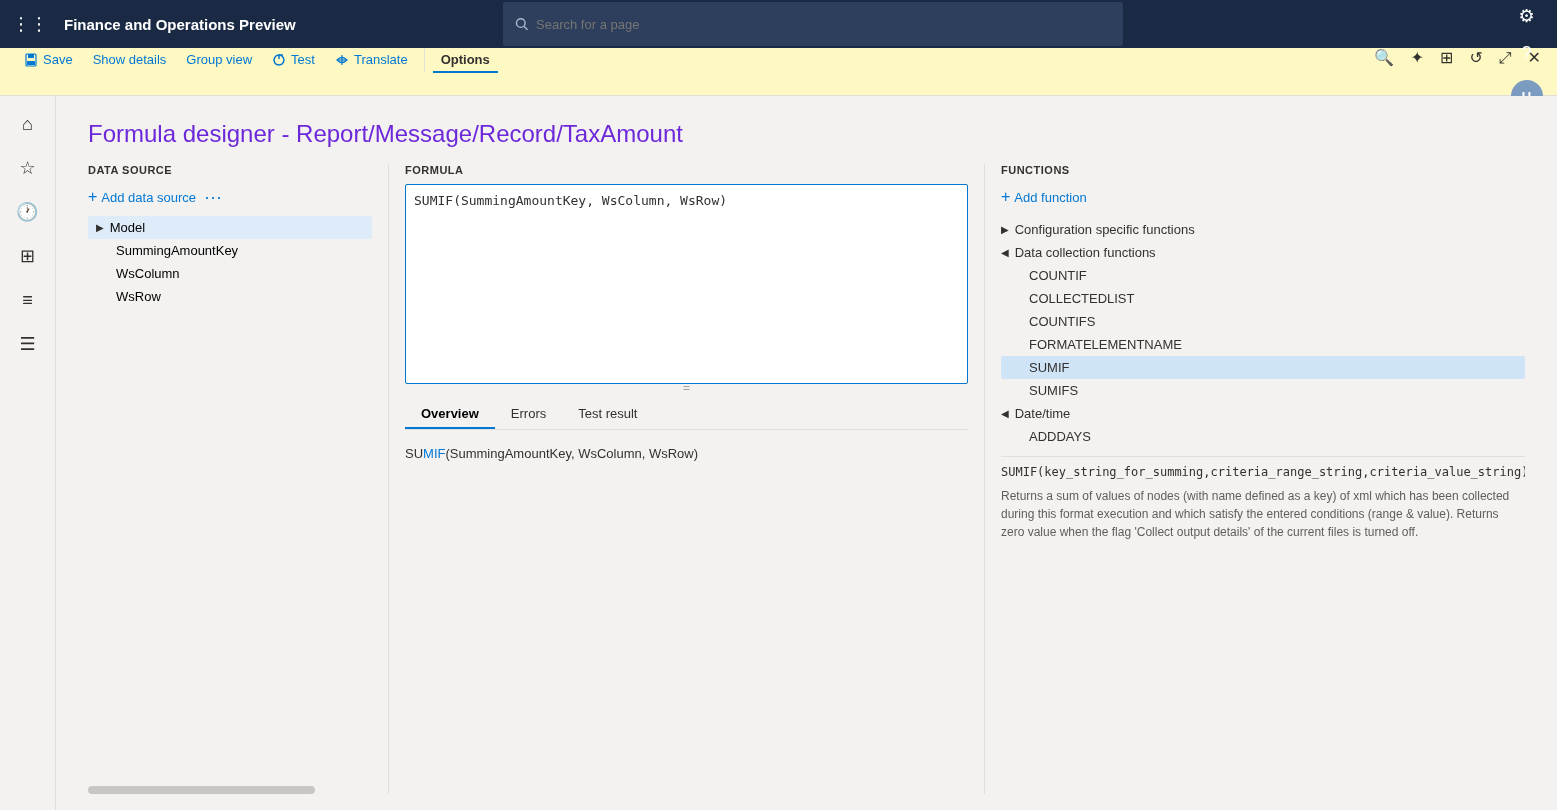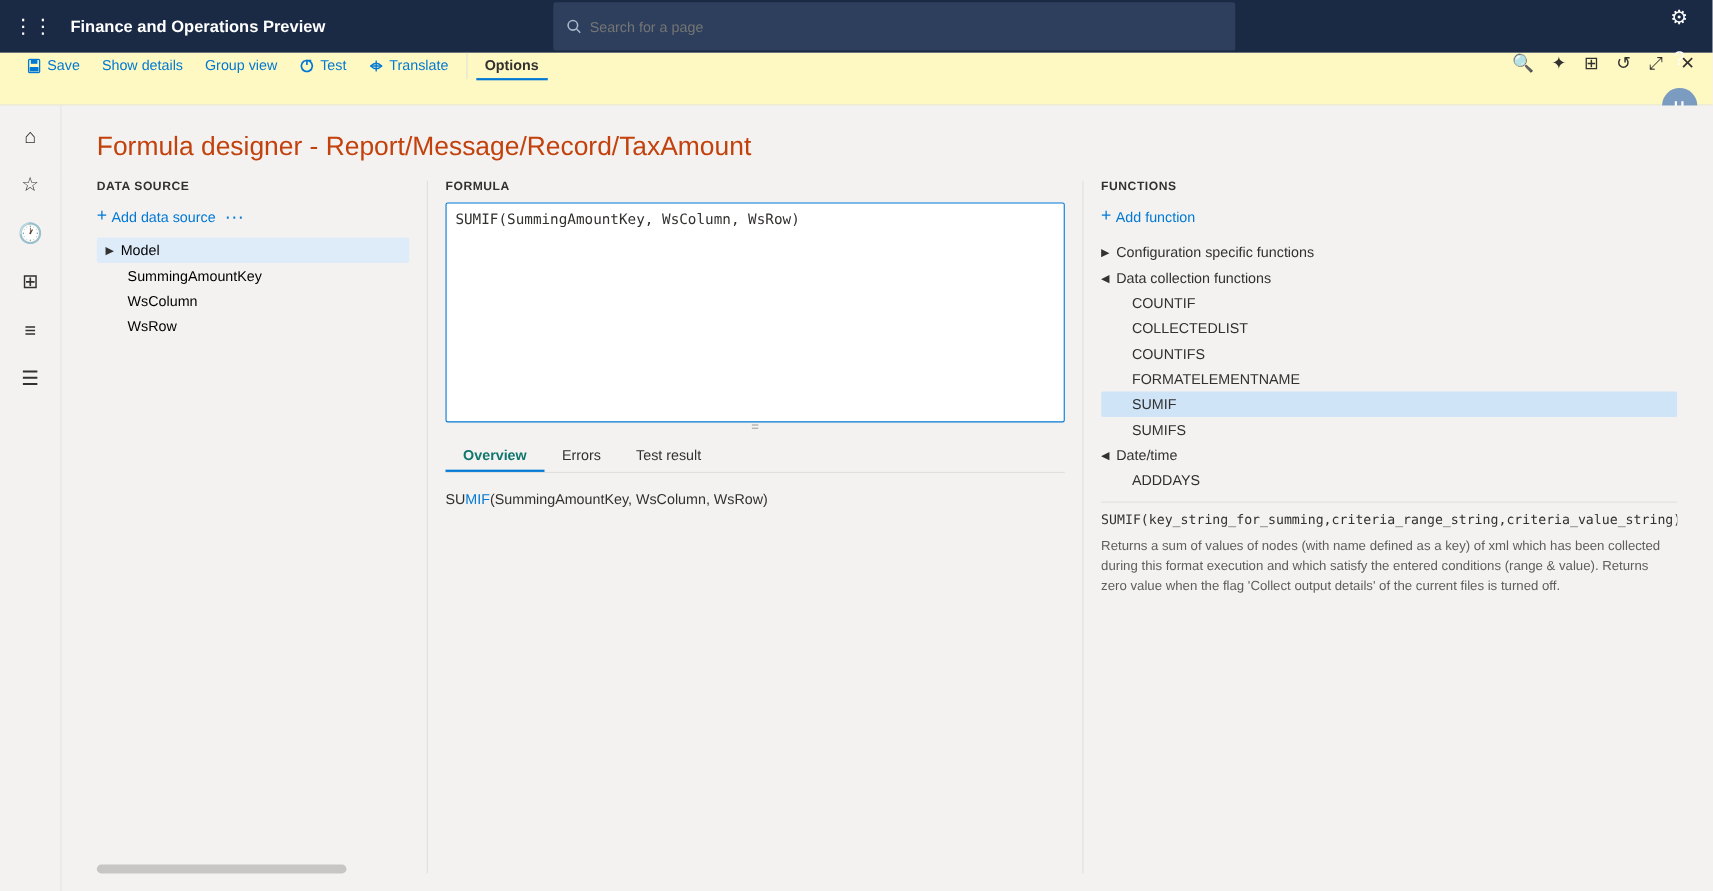--- a/index.html
+++ b/index.html
@@ -122,21 +122,21 @@
     }
 
     
     .page-header {
       background: #f3f2f1;
       padding: 24px 32px 16px 32px;
     }
     .page-title {
       font-size: 24px;
       font-weight: 300;
-      color: #c2410c;
+      color: #6d28d9;
     }
 
     
     .two-col {
       display: flex;
       flex: 1;
       padding: 0 32px 16px 32px;
       gap: 0;
       overflow: hidden;
     }
@@ -218,21 +218,21 @@
     }
 
     .tabs-row {
       display: flex; gap: 0; border-bottom: 1px solid #e1dfdd;
       margin-top: 8px; margin-bottom: 8px;
     }
     .tab-item {
       padding: 6px 16px; font-size: 13px; cursor: pointer;
       color: #323130; border-bottom: 2px solid transparent;
     }
-    .tab-item.active { color: #0f766e; border-bottom-color: #0078d4; font-weight: 600; }
+    .tab-item.active { color: #000000; border-bottom-color: #0078d4; font-weight: 600; }
 
     .formula-preview {
       font-size: 13px;
       color: #323130;
       padding: 8px 0;
     }
     .formula-preview .highlight { color: #0078d4; }
 
     
     .right-panel {

